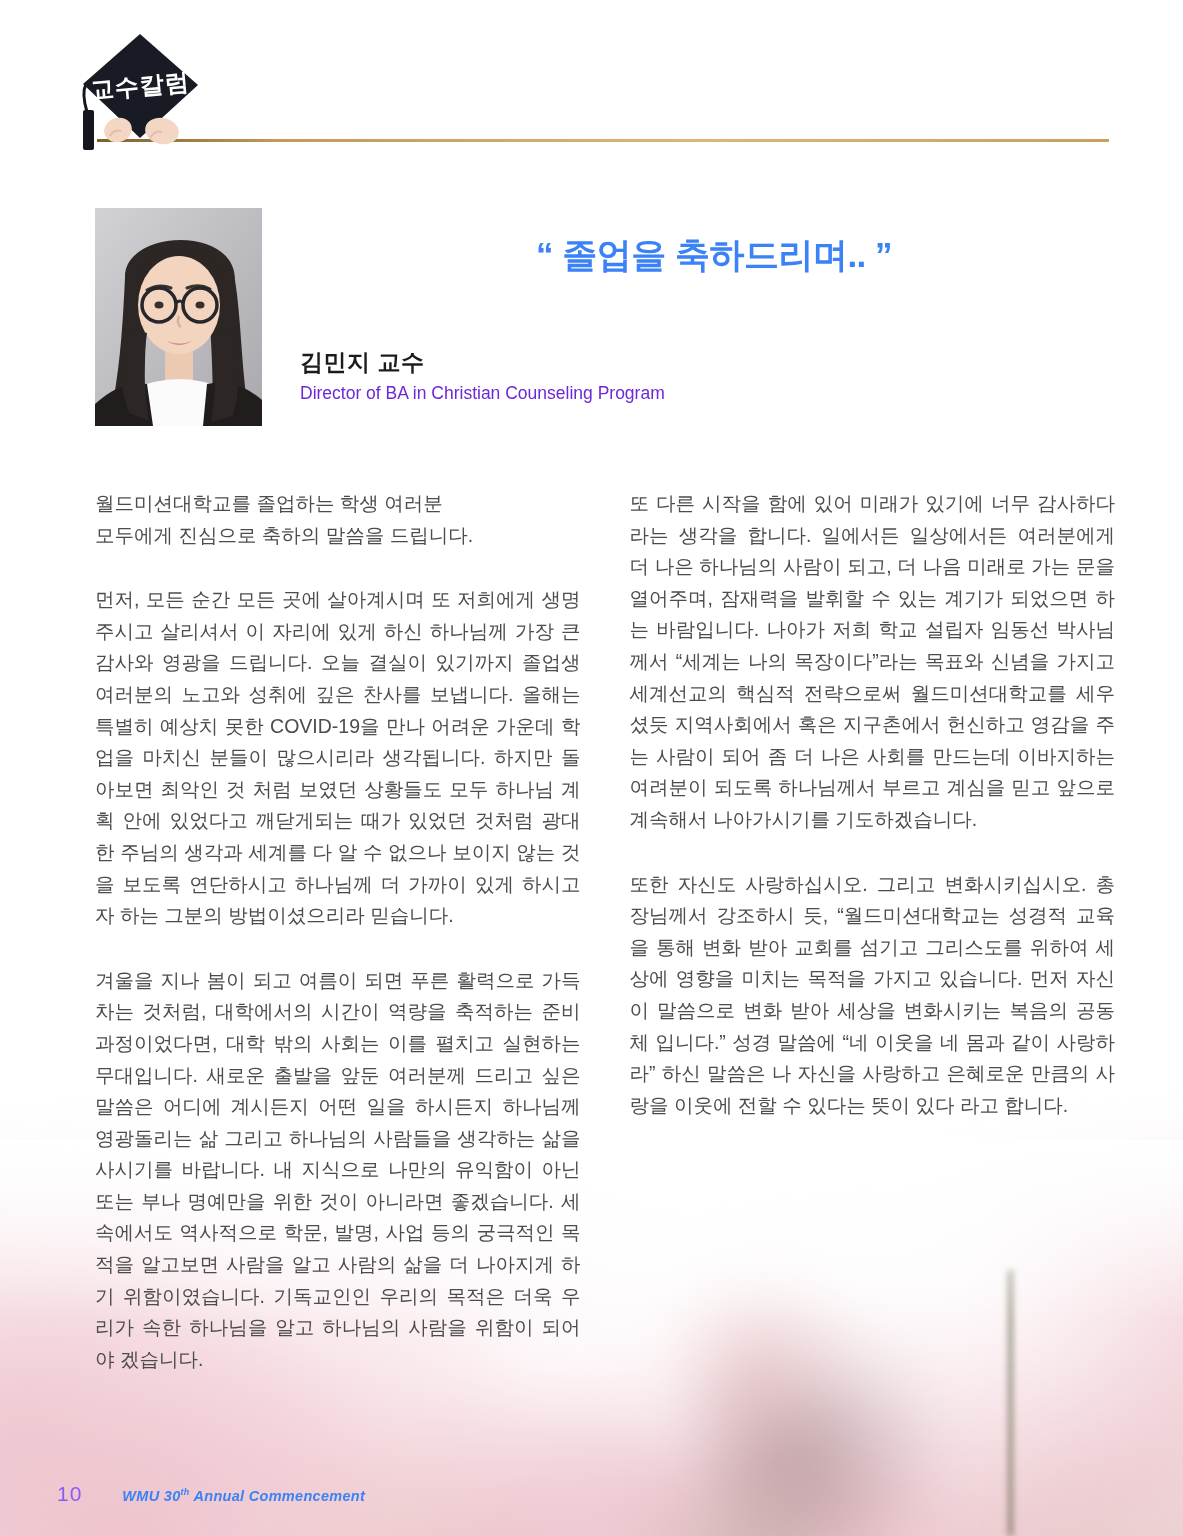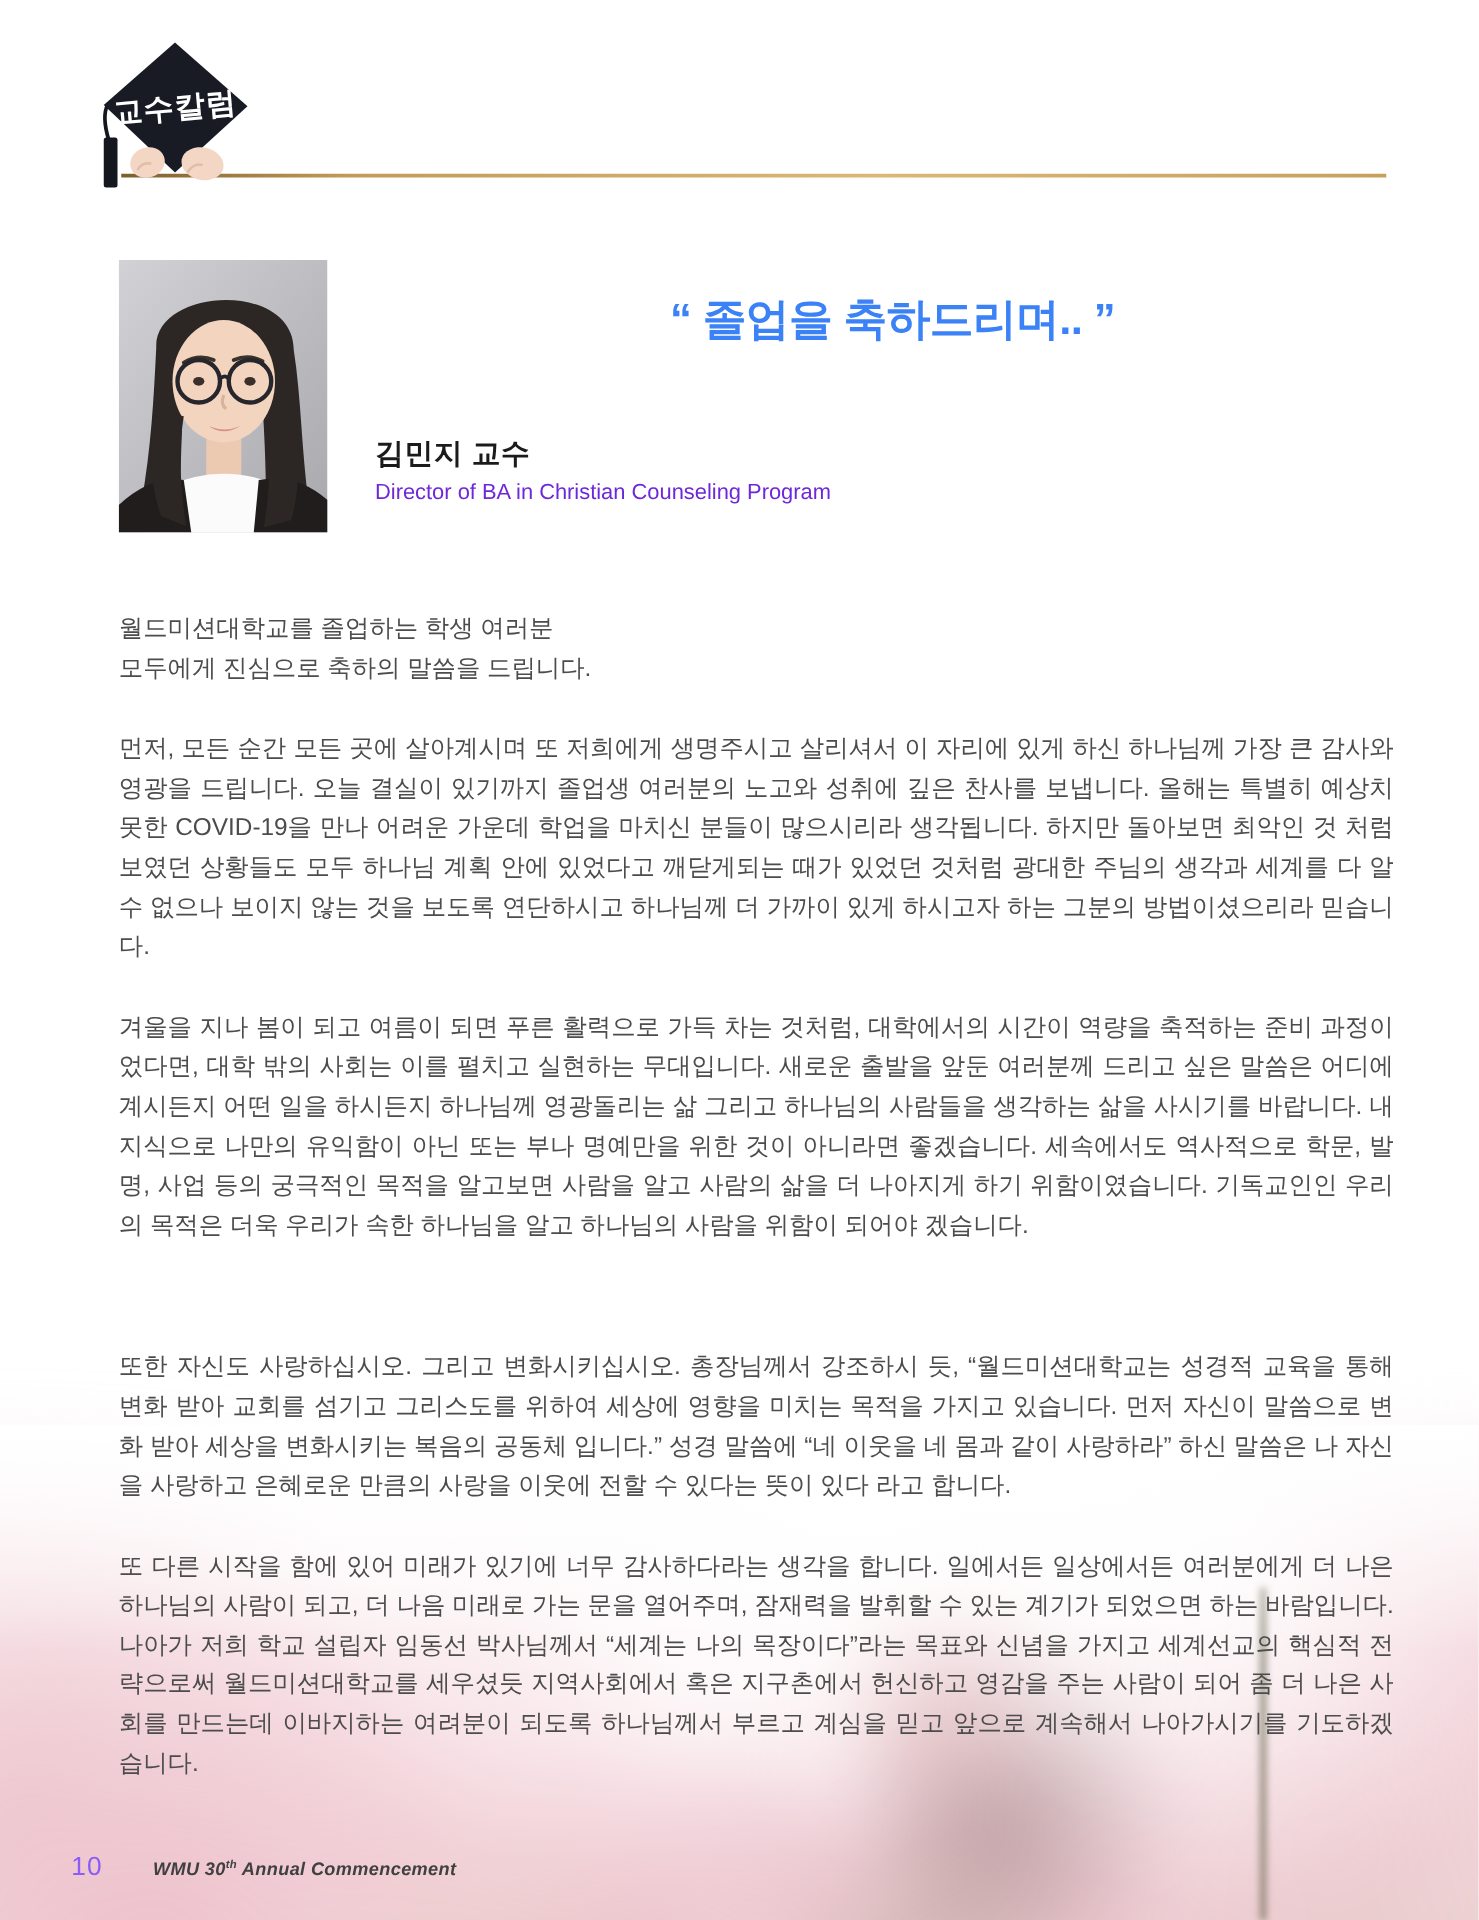--- a/index.html
+++ b/index.html
@@ -52,34 +52,34 @@
   .title{
     position:absolute;left:504px;top:232px;width:420px;z-index:2;
     text-align:center;font-size:35px;font-weight:800;color:#3b82f6;letter-spacing:-0.5px;
   }
   .author{position:absolute;left:300px;top:347px;z-index:2;}
   .author-name{font-size:23px;font-weight:800;color:#1b1b1b;letter-spacing:0.5px;}
   .author-role{margin-top:5px;font-size:17.5px;color:#6d28d9;}
   
   .columns{
     position:absolute;left:95px;top:488px;width:1020px;z-index:2;
-    display:flex;gap:49px;flex-direction:column;
+    display:flex;gap:49px;
   }
   .col{flex:1;min-width:0;}
   .col p{
     margin:0 0 33px 0;
     font-size:19.5px;line-height:31.6px;color:#4c4c4c;
     text-align:justify;white-space:pre-line;
   }
   
   .footer{position:absolute;left:57px;top:1482px;z-index:2;display:flex;align-items:baseline;}
   .page-number{font-size:21px;color:#8b5cf6;letter-spacing:1px;}
   .footer-text{
     margin-left:40px;font-size:14.5px;font-style:italic;font-weight:700;
-    color:#404040;letter-spacing:0.3px;
+    color:#3b82f6;letter-spacing:0.3px;
   }
   .footer-text sup{font-size:9px;}
 </style>
 </head>
 <body>
 
 <div class="page">
 
   <div class="flowers"></div>
   <div class="stem"></div>
@@ -155,22 +155,22 @@
   </div>
 
   <div class="columns">
     <div class="col">
       <p>월드미션대학교를 졸업하는 학생 여러분
 모두에게 진심으로 축하의 말씀을 드립니다.</p>
       <p>먼저, 모든 순간 모든 곳에 살아계시며 또 저희에게 생명주시고 살리셔서 이 자리에 있게 하신 하나님께 가장 큰 감사와 영광을 드립니다. 오늘 결실이 있기까지 졸업생 여러분의 노고와 성취에 깊은 찬사를 보냅니다. 올해는 특별히 예상치 못한 COVID-19을 만나 어려운 가운데 학업을 마치신 분들이 많으시리라 생각됩니다. 하지만 돌아보면 최악인 것 처럼 보였던 상황들도 모두 하나님 계획 안에 있었다고 깨닫게되는 때가 있었던 것처럼 광대한 주님의 생각과 세계를 다 알 수 없으나 보이지 않는 것을 보도록 연단하시고 하나님께 더 가까이 있게 하시고자 하는 그분의 방법이셨으리라 믿습니다.</p>
       <p>겨울을 지나 봄이 되고 여름이 되면 푸른 활력으로 가득 차는 것처럼, 대학에서의 시간이 역량을 축적하는 준비 과정이었다면, 대학 밖의 사회는 이를 펼치고 실현하는 무대입니다. 새로운 출발을 앞둔 여러분께 드리고 싶은 말씀은 어디에 계시든지 어떤 일을 하시든지 하나님께 영광돌리는 삶 그리고 하나님의 사람들을 생각하는 삶을 사시기를 바랍니다. 내 지식으로 나만의 유익함이 아닌 또는 부나 명예만을 위한 것이 아니라면 좋겠습니다. 세속에서도 역사적으로 학문, 발명, 사업 등의 궁극적인 목적을 알고보면 사람을 알고 사람의 삶을 더 나아지게 하기 위함이였습니다. 기독교인인 우리의 목적은 더욱 우리가 속한 하나님을 알고 하나님의 사람을 위함이 되어야 겠습니다.</p>
     </div>
     <div class="col">
+      <p>또 다른 시작을 함에 있어 미래가 있기에 너무 감사하다라는 생각을 합니다. 일에서든 일상에서든 여러분에게 더 나은 하나님의 사람이 되고, 더 나음 미래로 가는 문을 열어주며, 잠재력을 발휘할 수 있는 계기가 되었으면 하는 바람입니다. 나아가 저희 학교 설립자 임동선 박사님께서 “세계는 나의 목장이다”라는 목표와 신념을 가지고 세계선교의 핵심적 전략으로써 월드미션대학교를 세우셨듯 지역사회에서 혹은 지구촌에서 헌신하고 영감을 주는 사람이 되어 좀 더 나은 사회를 만드는데 이바지하는 여려분이 되도록 하나님께서 부르고 계심을 믿고 앞으로 계속해서 나아가시기를 기도하겠습니다.</p>
       <p>또한 자신도 사랑하십시오. 그리고 변화시키십시오. 총장님께서 강조하시 듯, “월드미션대학교는 성경적 교육을 통해 변화 받아 교회를 섬기고 그리스도를 위하여 세상에 영향을 미치는 목적을 가지고 있습니다. 먼저 자신이 말씀으로 변화 받아 세상을 변화시키는 복음의 공동체 입니다.” 성경 말씀에 “네 이웃을 네 몸과 같이 사랑하라” 하신 말씀은 나 자신을 사랑하고 은혜로운 만큼의 사랑을 이웃에 전할 수 있다는 뜻이 있다 라고 합니다.</p>
-      <p>또 다른 시작을 함에 있어 미래가 있기에 너무 감사하다라는 생각을 합니다. 일에서든 일상에서든 여러분에게 더 나은 하나님의 사람이 되고, 더 나음 미래로 가는 문을 열어주며, 잠재력을 발휘할 수 있는 계기가 되었으면 하는 바람입니다. 나아가 저희 학교 설립자 임동선 박사님께서 “세계는 나의 목장이다”라는 목표와 신념을 가지고 세계선교의 핵심적 전략으로써 월드미션대학교를 세우셨듯 지역사회에서 혹은 지구촌에서 헌신하고 영감을 주는 사람이 되어 좀 더 나은 사회를 만드는데 이바지하는 여려분이 되도록 하나님께서 부르고 계심을 믿고 앞으로 계속해서 나아가시기를 기도하겠습니다.</p>
     </div>
   </div>
 
   <div class="footer">
     <span class="page-number">10</span>
     <span class="footer-text"><span>WMU 30</span><sup>th</sup><span> Annual Commencement</span></span>
   </div>
 
 </div>
 

